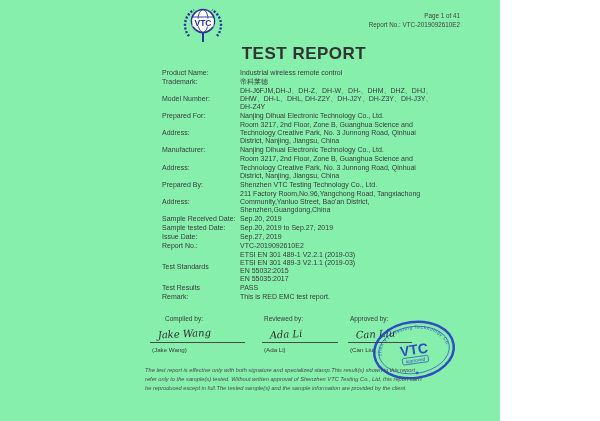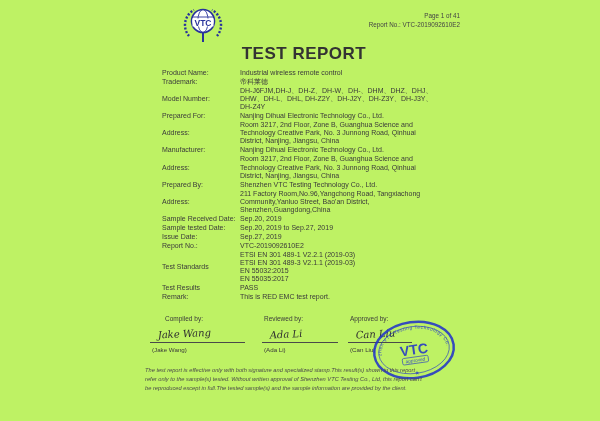--- a/index.html
+++ b/index.html
@@ -1,20 +1,20 @@
 <!DOCTYPE html>
 <html><head>
 <meta charset="utf-8">
 <style>
   * { margin: 0; padding: 0; box-sizing: border-box; }
   html, body { background: #fff; }
   .doc {
     position: relative;
-    width: 600px; height: 421px;
-    background: #bef264;
+    width: 500px; height: 421px;
+    background: #86efac;
     font-family: "Liberation Sans", sans-serif;
     color: #3a3a3a;
     overflow: hidden;
   }
 
   
   .logo { position: absolute; left: 183px; top: 4px; width: 40px; height: 42px; }
   .header-right {
     position: absolute; top: 11px; left: 300px; width: 160px;
     text-align: right; font-size: 6.3px; line-height: 1.45; color: #444;

